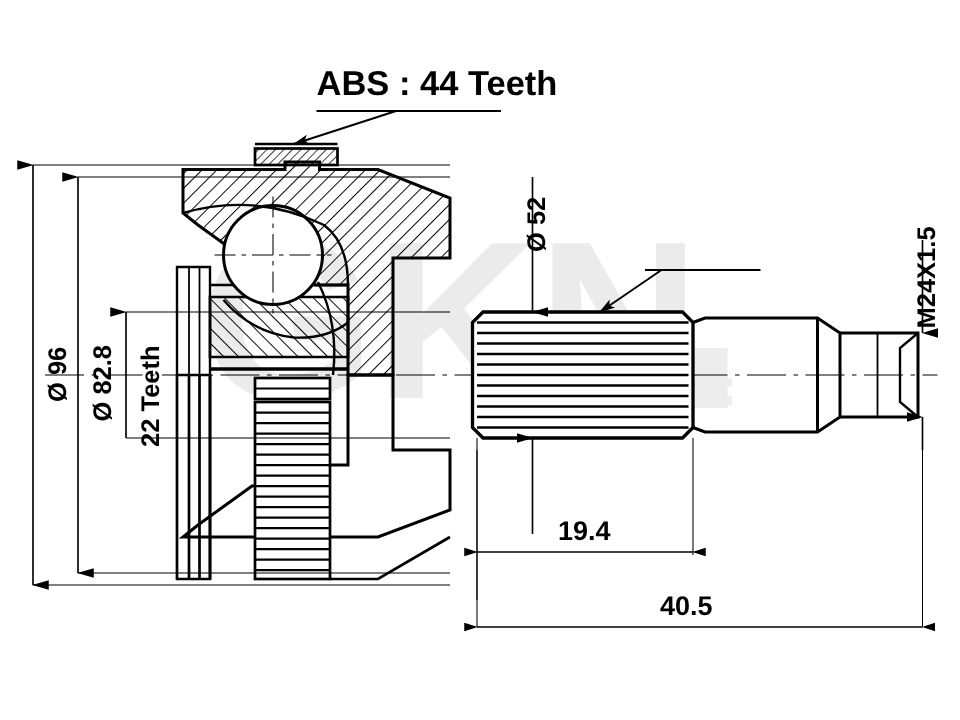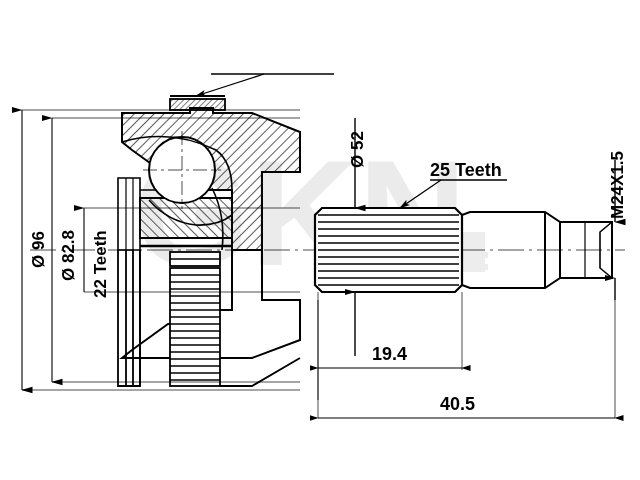--- a/index.html
+++ b/index.html
@@ -215,30 +215,30 @@
 
     <g stroke="#000" stroke-width="1.3" fill="none">
       <line x1="264" y1="74" x2="196" y2="96" marker-end="url(#arrLd)"></line>
       <line x1="211" y1="74" x2="334" y2="74" stroke-width="1.4"></line>
       <line x1="441" y1="180" x2="400" y2="208" marker-end="url(#arrLd)"></line>
       <line x1="430" y1="180" x2="507" y2="180" stroke-width="1.4"></line>
     </g>
 
   </svg>
 
+  <div class="lbl" style="left:211px; top:44px; font-size:23px;">ABS : 44 Teeth</div>
 
   <div class="lbl vert" style="left:30px; top:268px; font-size:17px;">Ø 96</div>
 
   <div class="lbl vert" style="left:60px; top:281px; font-size:17px;">Ø 82.8</div>
 
   <div class="lbl vert" style="left:92px; top:298px; font-size:17px;">22 Teeth</div>
 
   <div class="lbl vert" style="left:349px; top:168px; font-size:17px;">Ø 52</div>
 
-  <div class="lbl" style="left:430px; top:161px; font-size:18px;">25 Teeth</div>
 
   <div class="lbl vert" style="left:609px; top:219px; font-size:17px;">M24X1.5</div>
 
   <div class="lbl" style="left:372px; top:345px; font-size:18px;">19.4</div>
 
   <div class="lbl" style="left:440px; top:395px; font-size:18px;">40.5</div>
 
 </div>
 
 </body></html>

